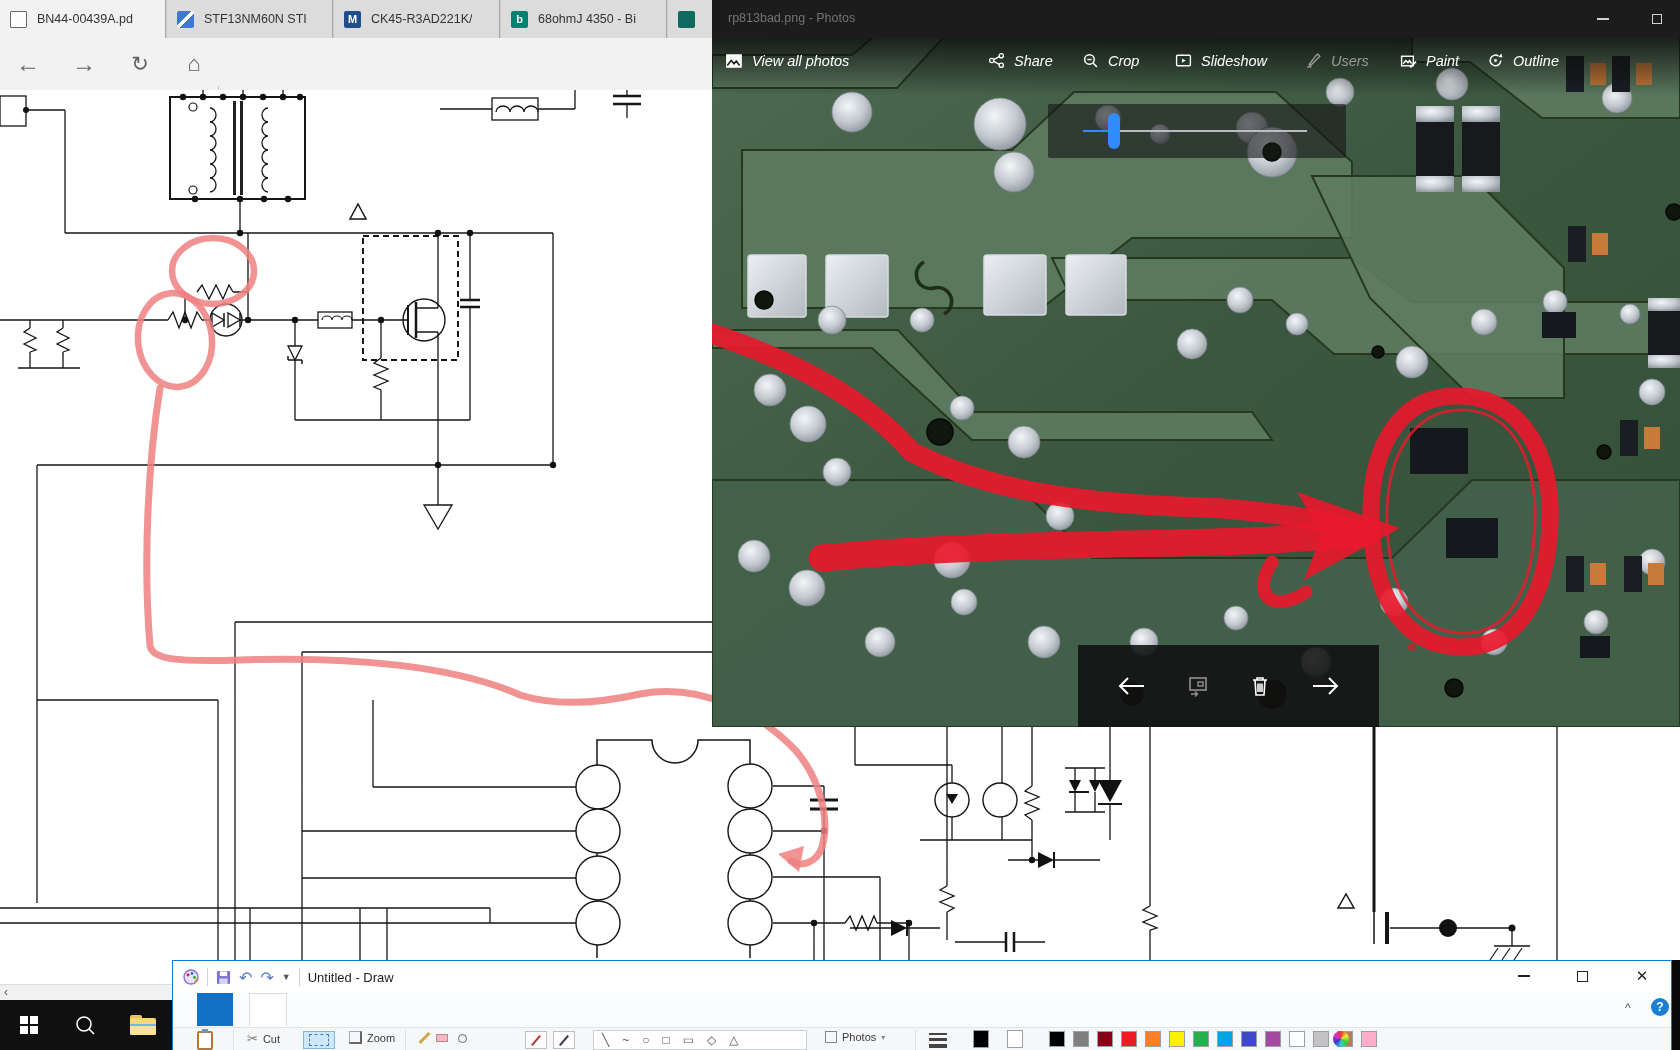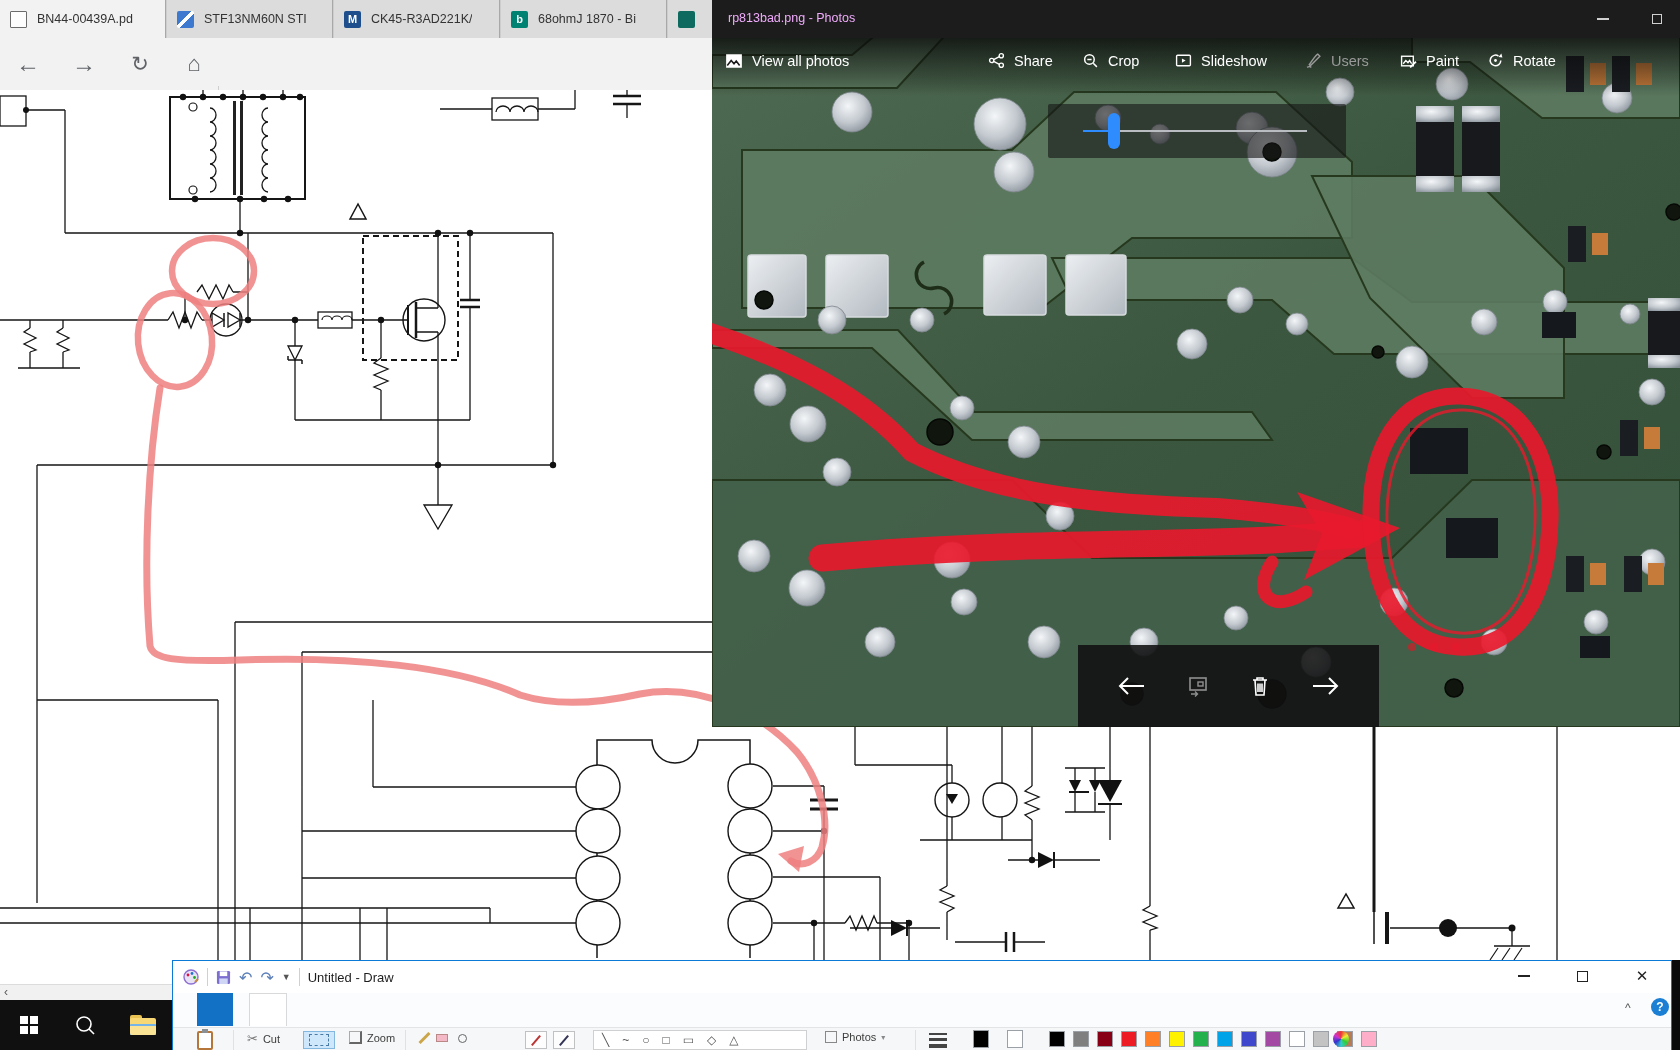--- a/index.html
+++ b/index.html
@@ -38,24 +38,24 @@
   .slabel.hl{background:#3f84d6;color:#fff;}
 
   
   #photos{position:absolute;left:712px;top:0;width:968px;height:727px;overflow:hidden;background:#222;}
   #ph-photo{position:absolute;left:0;top:0;width:968px;height:727px;}
   .board-label{position:absolute;font-family:"DejaVu Sans Mono",monospace;font-weight:700;
                color:rgba(28,38,20,0.78);white-space:pre;}
   .board-label.dim{color:rgba(220,228,215,0.30);}
   .board-label.chip{color:#e8e9ea;font-weight:400;}
   #ph-titlebar{position:absolute;left:0;top:0;width:968px;height:38px;background:#1c1c1c;z-index:5;}
-  #ph-title{position:absolute;left:16px;top:11px;font-size:12.5px;color:#f0abfc;}
+  #ph-title{position:absolute;left:16px;top:11px;font-size:12.5px;color:#737373;}
   .winbtn{position:absolute;top:0;width:46px;height:38px;display:flex;align-items:center;justify-content:center;}
   #ph-toolbar{position:absolute;left:0;top:38px;width:968px;height:58px;z-index:4;
-              background:linear-gradient(rgba(8,8,8,0.78),rgba(8,8,8,0.25) 70%,rgba(8,8,8,0));}
+              background:linear-gradient(rgba(8,8,8,0.78),rgba(8,8,8,0.25) 70%,rgba(8,8,8,0));font-style:italic;}
   .ph-btn{position:absolute;top:14px;display:flex;align-items:center;gap:9px;color:#fff;font-size:14.5px;}
   .ph-btn.disabled{color:#9a9a9a;}
   #ph-slider{position:absolute;left:336px;top:104px;width:298px;height:54px;z-index:4;
              background:rgba(22,22,22,0.62);border-radius:2px;}
   #ph-bottombar{position:absolute;left:366px;top:645px;width:301px;height:82px;z-index:4;
                 background:rgba(16,16,16,0.88);display:flex;align-items:center;justify-content:space-around;padding:0 18px;}
 
   
   #paint{position:absolute;left:172px;top:960px;width:1500px;height:90px;background:#fff;
          border:1px solid #0a7ad6;z-index:30;}
@@ -103,21 +103,21 @@
       <div class="tab" data-interactable="true" style="left: 167px;">
         <span class="favicon st-icon" data-interactable="false"></span>
         <span class="tab-title" data-interactable="false">STF13NM60N STI</span>
       </div>
       <div class="tab" data-interactable="true" style="left: 334px;">
         <span class="favicon mouser-icon" data-interactable="false">M</span>
         <span class="tab-title" data-interactable="false">CK45-R3AD221K/</span>
       </div>
       <div class="tab" data-interactable="true" style="left: 501px;">
         <span class="favicon bing-icon" data-interactable="false">b</span>
-        <span class="tab-title" data-interactable="false">68ohmJ 1870 - Bi</span>
+        <span class="tab-title" data-interactable="false">68ohmJ 4350 - Bi</span>
       </div>
       <div class="tab" data-interactable="true" style="left: 668px; width: 45px;">
         <span class="favicon dark-icon" data-interactable="false"></span>
         <span class="tab-title" data-interactable="false"></span>
       </div>
     </div>
   <div id="navbar" data-interactable="false">
     <div class="nav-btn" style="left:8px" data-interactable="true">←</div>
     <div class="nav-btn" style="left:64px" data-interactable="true">→</div>
     <div class="nav-btn" style="left:120px;font-size:21px" data-interactable="true">↻</div>
@@ -577,21 +577,21 @@
             <path d="M9.5,14.5 L15,9" stroke-width="1.8"></path>
         </svg>
         <span>Paint</span>
       </div>
       <div class="ph-btn" style="left:775px" data-interactable="true">
         <svg width="17" height="17" viewBox="0 0 16 16" fill="none" stroke="#fff" stroke-width="1.4" data-interactable="false">
           <path d="M13,8 a5,5 0 1 1 -2.2,-4.2"></path>
             <polygon points="13.5,1.5 14.5,5.2 10.8,4.6" fill="#fff" stroke="none"></polygon>
           <circle cx="8" cy="8" r="1.3" fill="#fff" stroke="none"></circle>
         </svg>
-        <span>Rotate</span>
+        <span>Outline</span>
       </div>
     </div>
 
     <div id="ph-slider" data-interactable="false">
       <div style="position:absolute;left:35px;top:26px;width:32px;height:2px;background:#2f8cff" data-interactable="false"></div>
       <div style="position:absolute;left:67px;top:26px;width:192px;height:2px;background:#b9bdc1" data-interactable="true"></div>
       <div style="position:absolute;left:60px;top:9px;width:12px;height:36px;border-radius:6px;background:#2f8cff" data-interactable="true"></div>
     </div>
 
     <div id="ph-bottombar" data-interactable="false">

